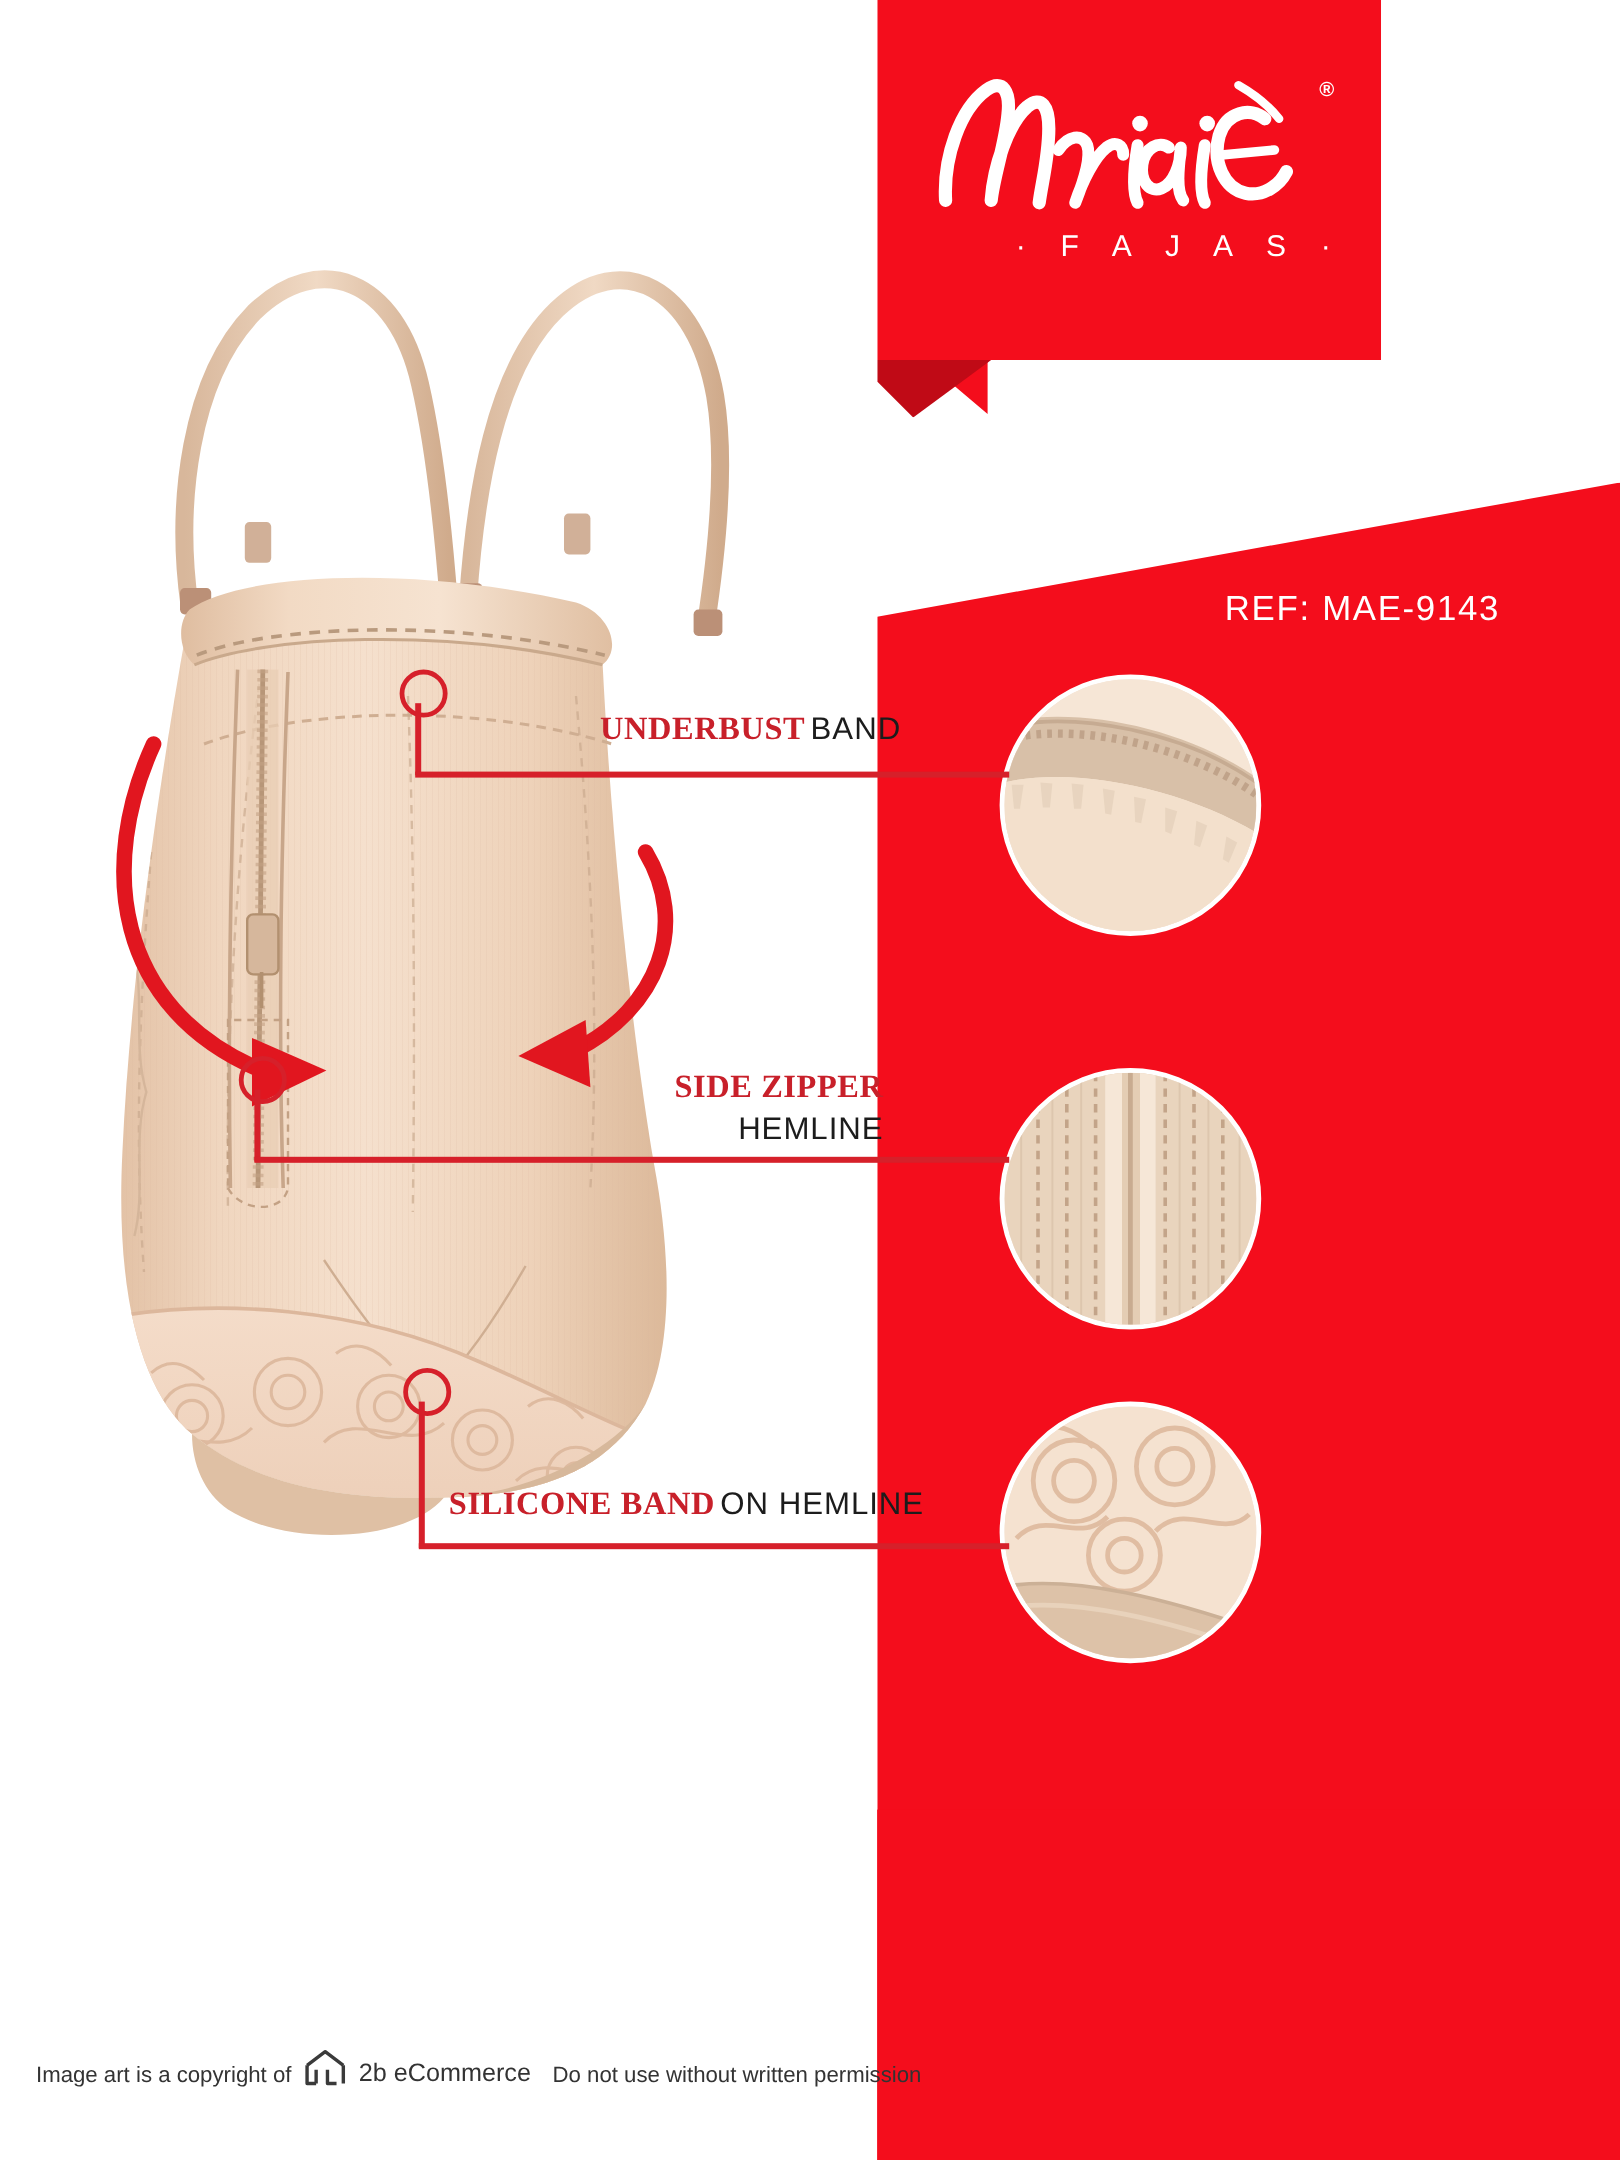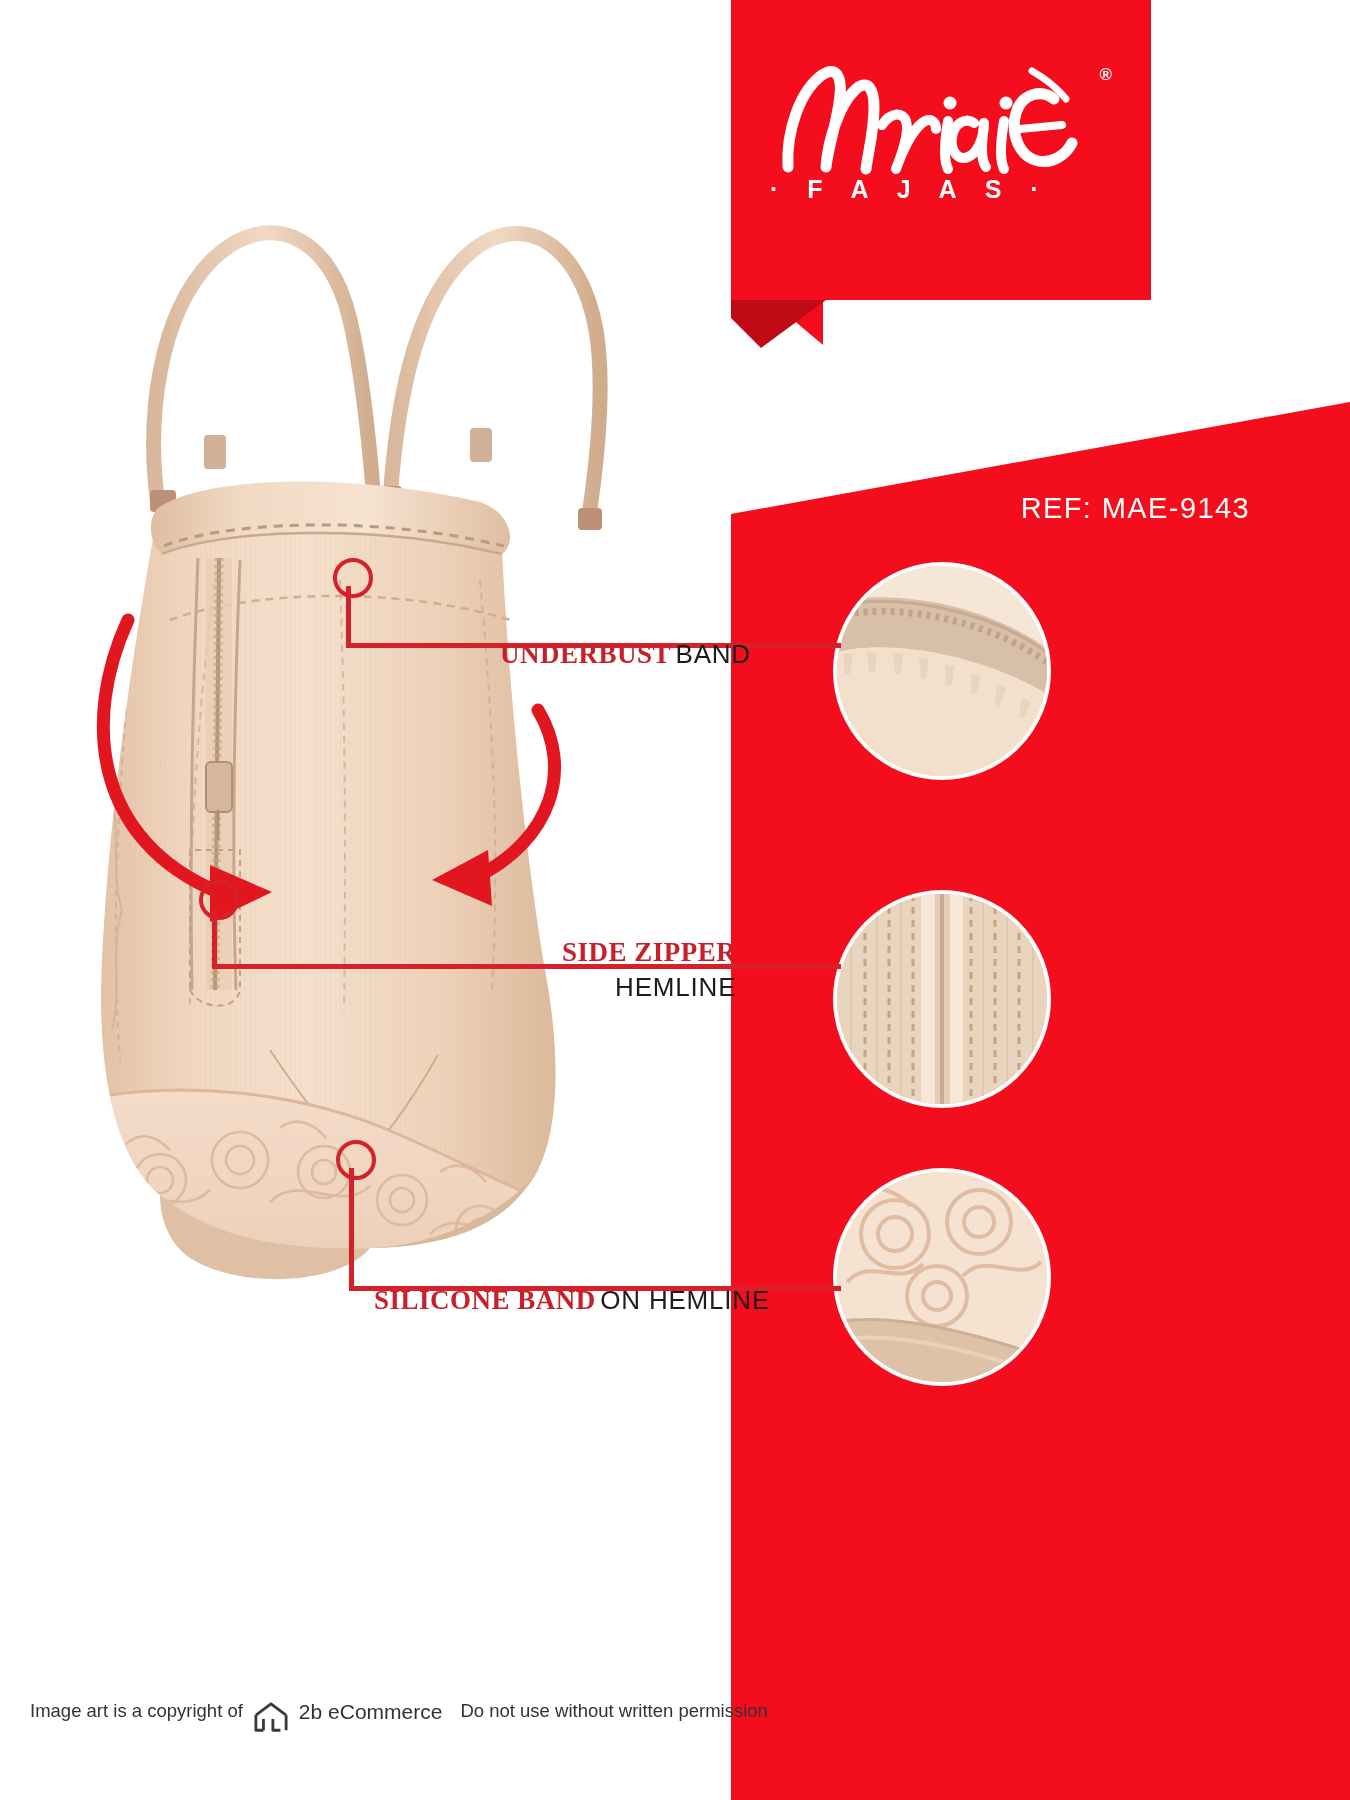--- a/index.html
+++ b/index.html
@@ -14,45 +14,45 @@
   
   .banner{position:absolute;left:731px;top:0;width:420px;height:345px;background:#f40d1c;
           clip-path:polygon(0 0,420px 0,420px 300px,92px 300px,92px 345px,60px 318px,60px 300px,0 300px);}
   .banner-shadow{position:absolute;left:731px;top:300px;width:95px;height:48px;background:#c00a16;
           clip-path:polygon(0 0,95px 0,30px 48px,0 18px);}
 
   
   .logo-wrap{position:absolute;left:770px;top:55px;width:350px;height:190px;}
   .logo-script{position:absolute;left:0;top:0;width:350px;height:140px;}
   .logo-reg{position:absolute;right:8px;top:10px;color:#fff;font-size:17px;font-weight:bold;}
-  .logo-fajas{position:absolute;left:0;top:120px;width:350px;text-align:left;
-              color:#fff;font-size:25px;letter-spacing:11px;font-weight:700;}
+  .logo-fajas{position:absolute;left:0;top:136px;width:350px;text-align:right;
+              color:#fff;font-size:25px;letter-spacing:11px;font-weight:400;}
 
   
   .ref{position:absolute;left:770px;top:492px;width:480px;text-align:right;
        color:#fff;font-size:29px;letter-spacing:1.4px;}
 
   
   .circle{position:absolute;border-radius:50%;border:4px solid #fff;overflow:hidden;
           background:#f3e2d2;}
   .c1{left:833px;top:562px;width:210px;height:210px;}
   .c2{left:833px;top:890px;width:210px;height:210px;}
   .c3{left:833px;top:1168px;width:210px;height:210px;}
 
   
   .ln{position:absolute;background:#d6202a;}
   .ring{position:absolute;border:4px solid #d6202a;border-radius:50%;background:transparent;}
 
   
-  .label{position:absolute;white-space:nowrap;margin-top:47px;}
+  .label{position:absolute;white-space:nowrap;}
   .lab-red{color:#c8202a;font-family:"Liberation Serif",serif;font-weight:bold;font-size:27px;letter-spacing:.5px;}
   .lab-blk{color:#1c1c1c;font-size:26px;letter-spacing:.8px;}
 
   
-  .footer{position:absolute;left:30px;top:1700px;height:40px;display:flex;align-items:flex-start;gap:9px;}
+  .footer{position:absolute;left:30px;top:1700px;height:40px;display:flex;align-items:flex-end;gap:9px;}
   .foot-txt{color:#333;font-size:18.5px;}
   .foot-brand{color:#333;font-size:21px;}
   .foot-logo{width:38px;height:34px;}
 
   
   .garment{position:absolute;left:40px;top:150px;width:700px;height:1160px;}
 </style>
 </head>
 <body>
 

